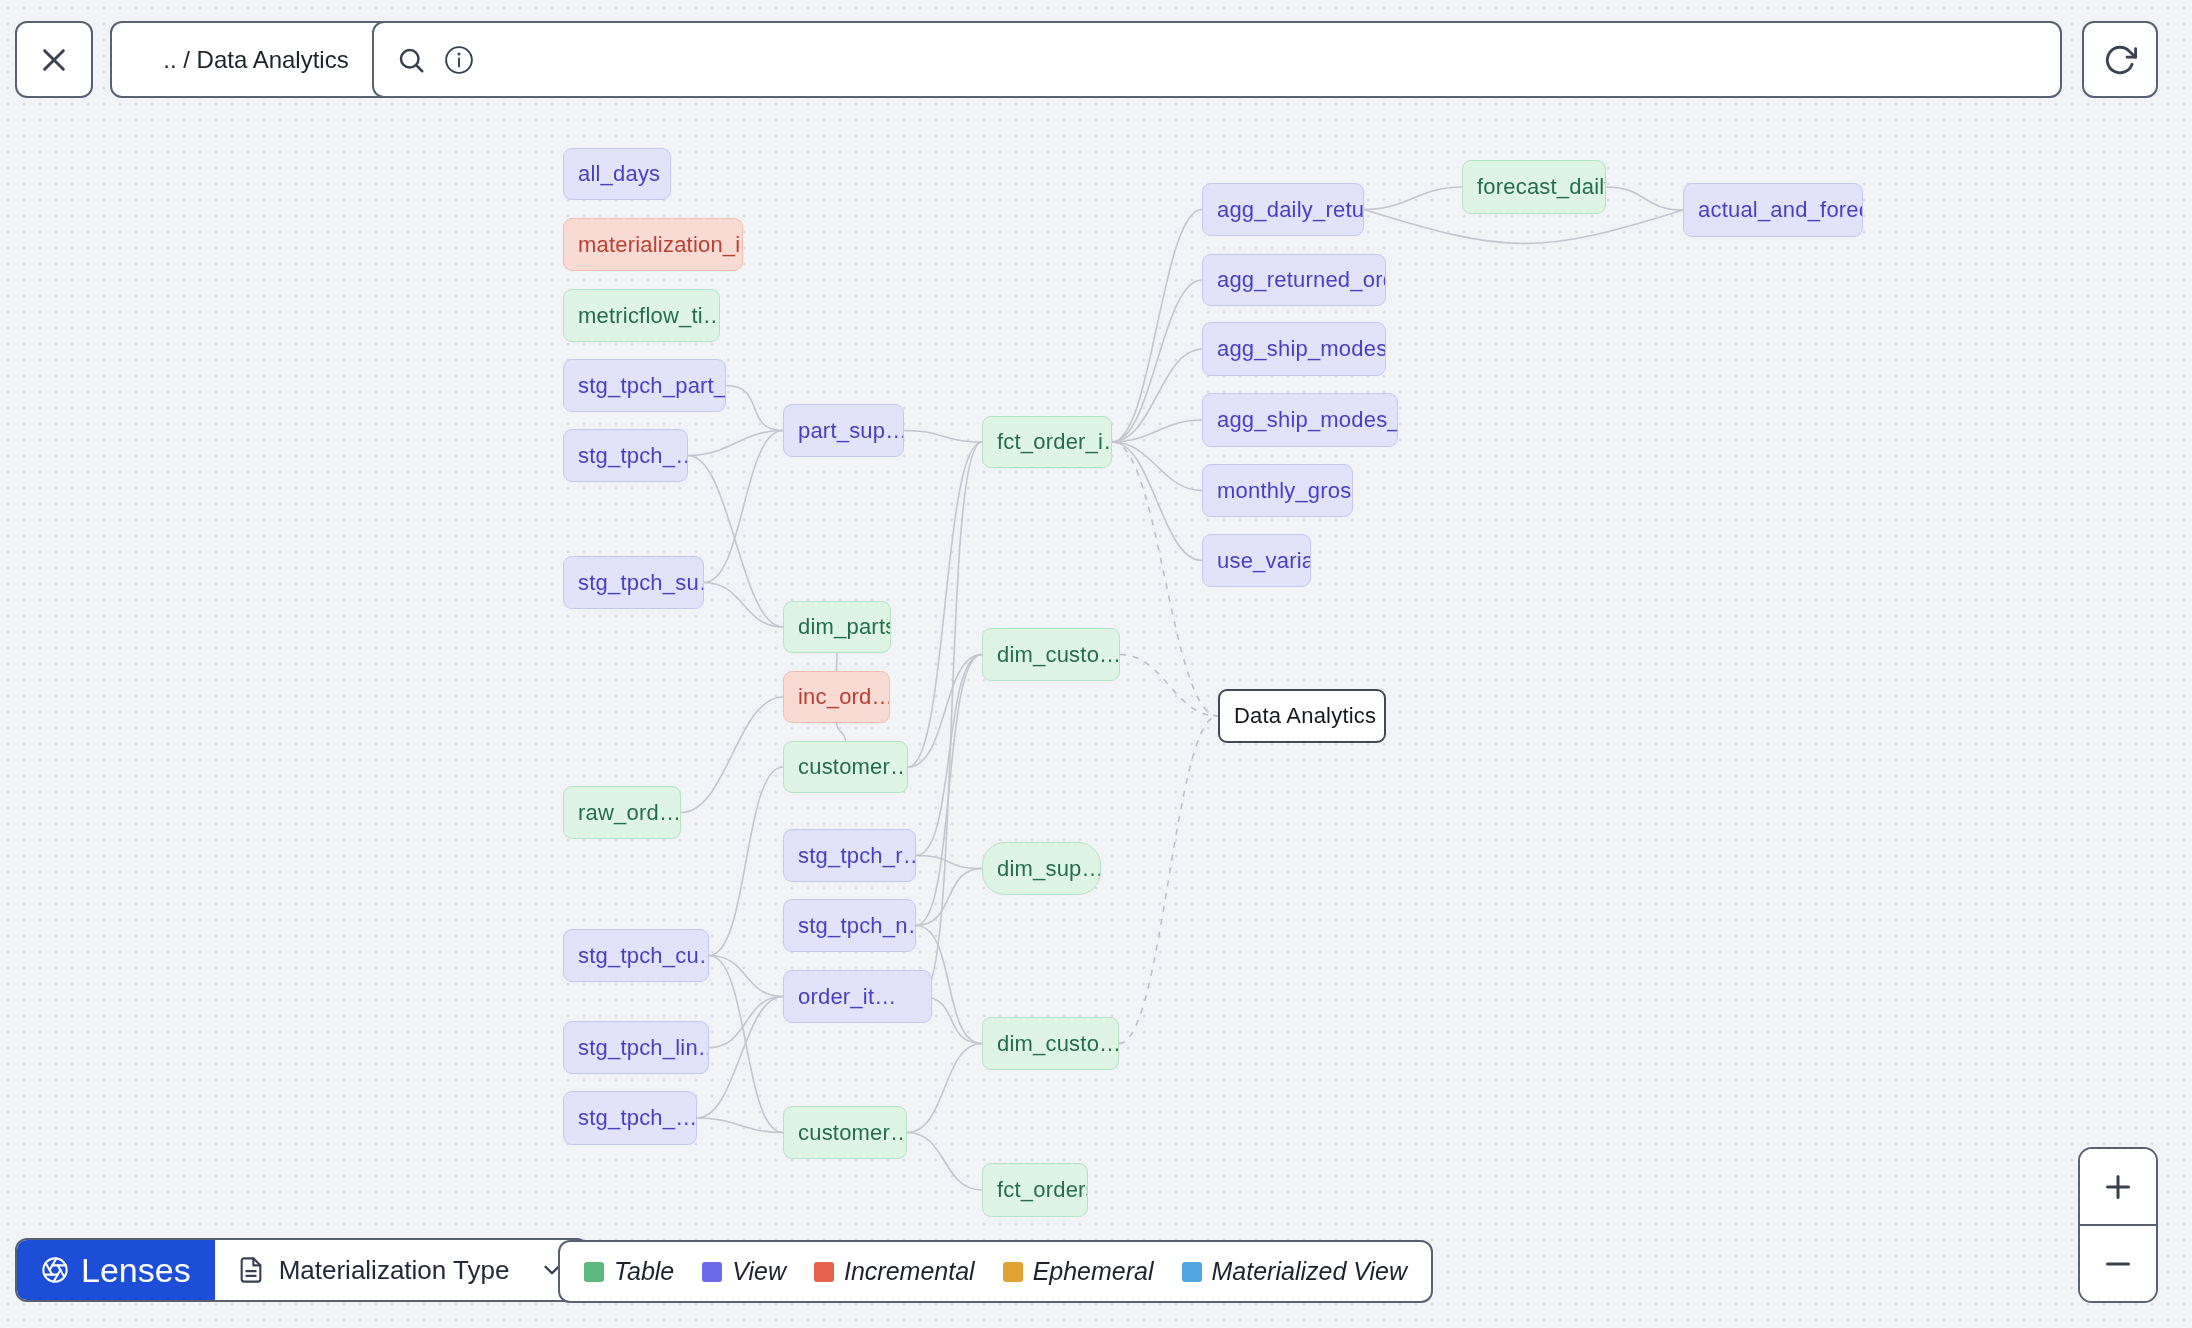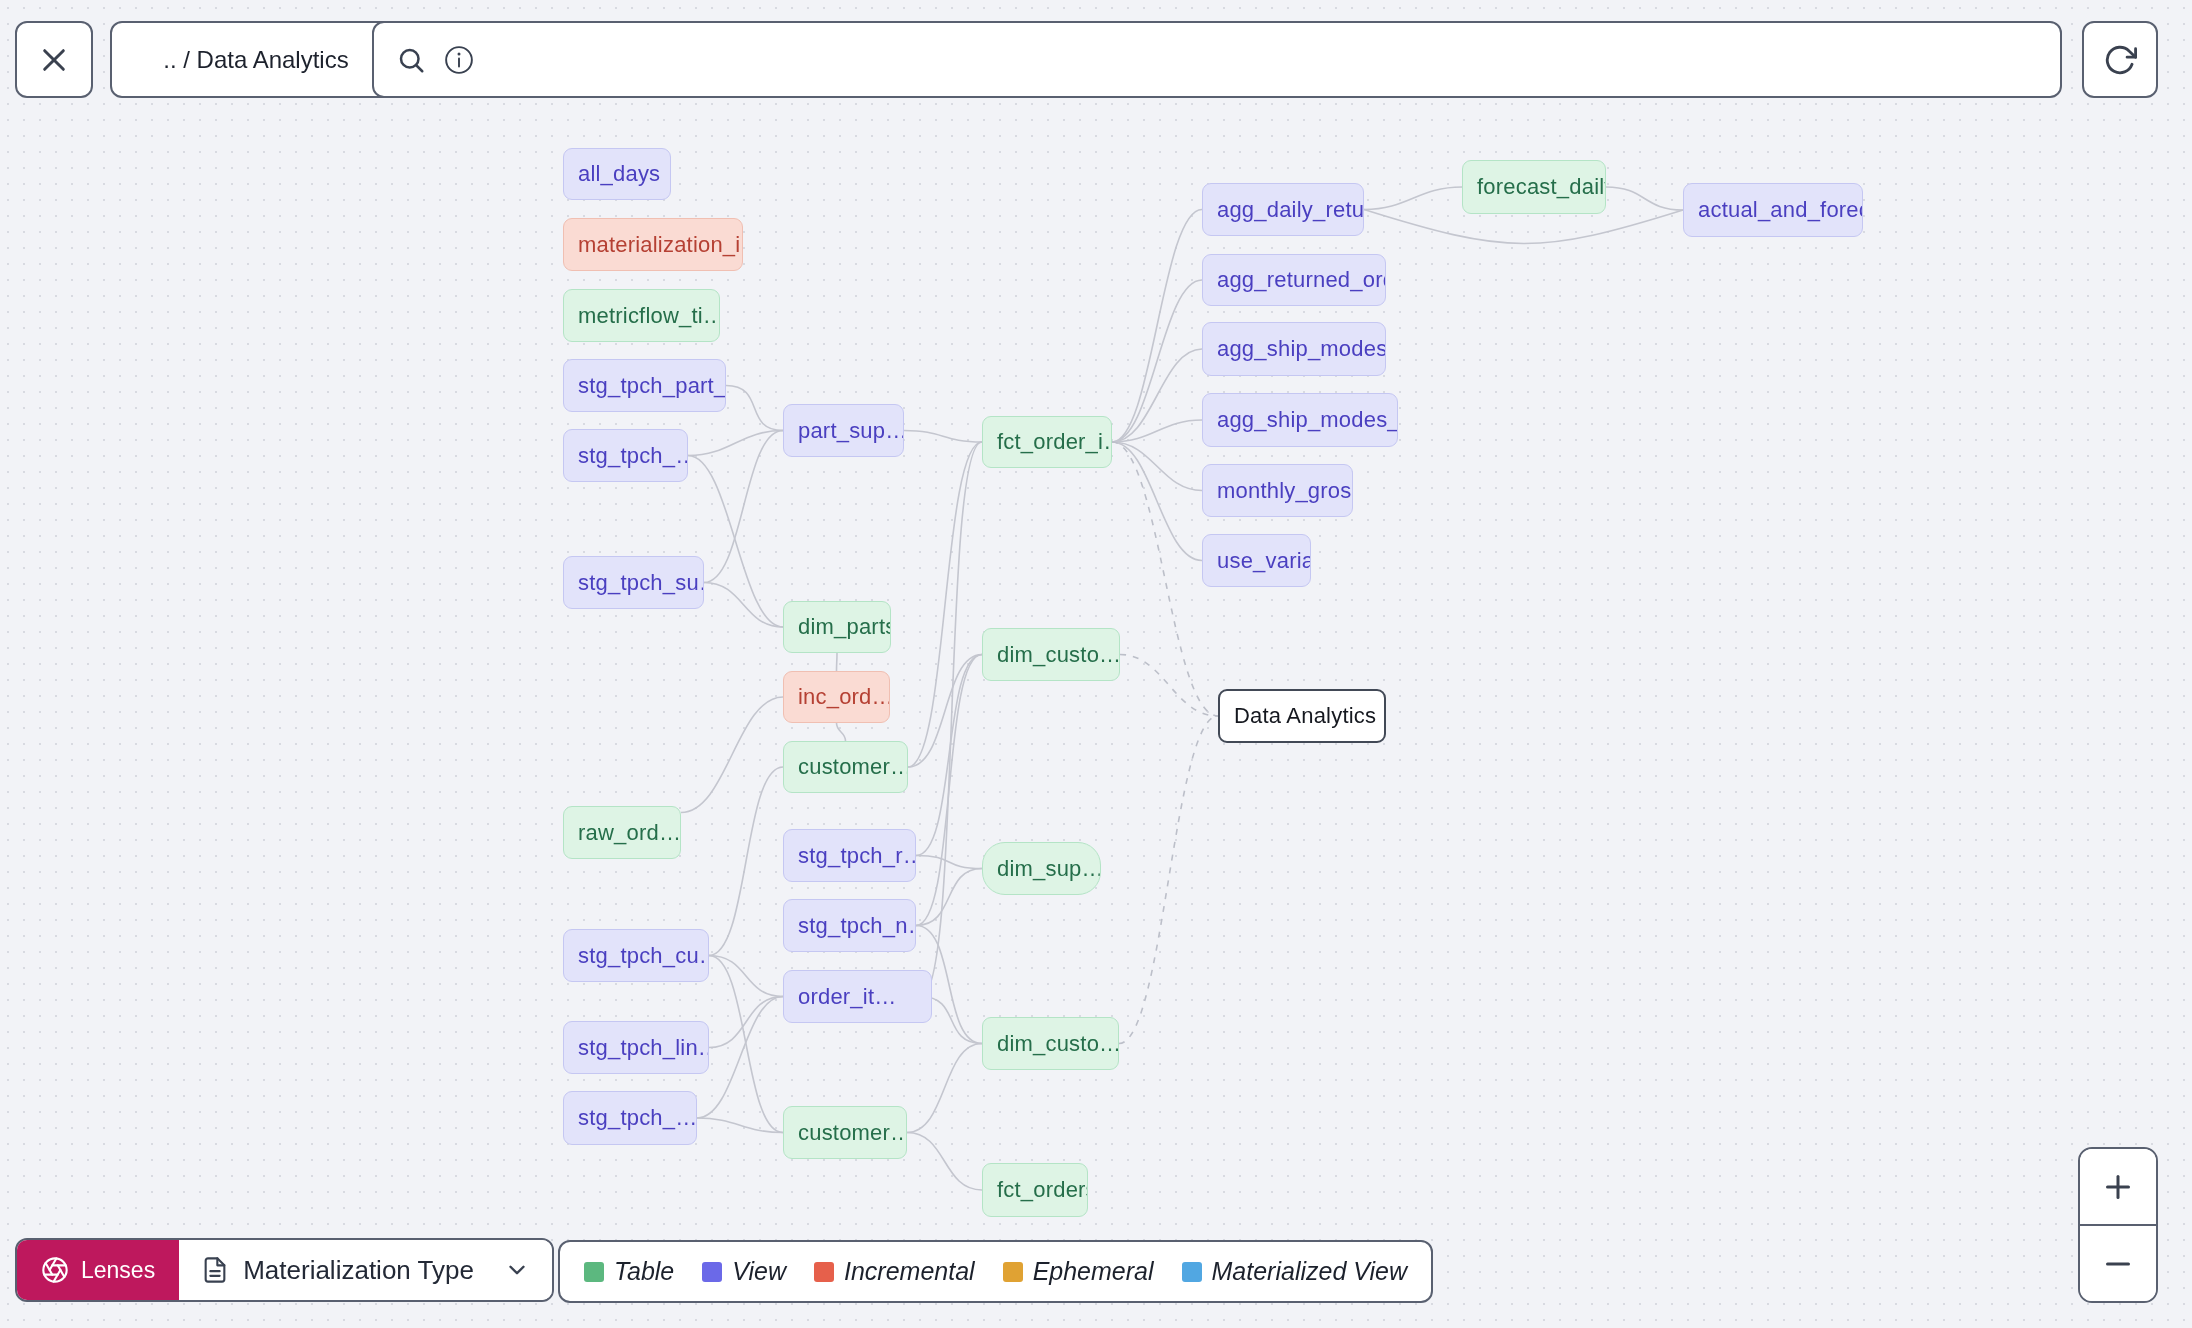--- a/index.html
+++ b/index.html
@@ -40,22 +40,22 @@
   }
   #refresh-btn{left:2082px;top:21px;width:76px;height:77px;justify-content:center;cursor:pointer;}
   .icon{display:inline-flex;flex:none;}
   
   #lenses-group{
     position:absolute;z-index:10;left:15px;top:1238px;height:64px;
     border:2px solid #596070;border-radius:12px;box-sizing:border-box;
     display:flex;align-items:stretch;overflow:hidden;background:#fff;
   }
   #lenses-tab{
-    background:#be185d;color:#fff;display:flex;align-items:center;gap:12px;
-    padding:0 24px;font-size:23px;cursor:pointer;
+    background:#1d4ed8;color:#fff;display:flex;align-items:center;gap:12px;
+    padding:0 24px;font-size:34px;cursor:pointer;
   }
   #lens-selector{
     display:flex;align-items:center;gap:14px;padding:0 22px;background:#fff;
     font-size:26px;color:#232936;cursor:pointer;
   }
   #lens-selector .chev{margin-left:16px;}
   #legend-box{
     position:absolute;z-index:10;left:558px;top:1240px;height:63px;
     background:#fff;border:2px solid #596070;border-radius:12px;box-sizing:border-box;
     display:flex;align-items:center;padding:0 24px;gap:28px;font-style:italic;
@@ -115,21 +115,21 @@
       <path d="M 1120 654.5 C 1164.1 654.5, 1173.9 716, 1218 716" fill="none" stroke="#bcbfc9" stroke-width="1.6" stroke-dasharray="6 7"></path>
       <path d="M 1119 1043.5 C 1163.55 1043.5, 1173.45 716, 1218 716" fill="none" stroke="#bcbfc9" stroke-width="1.6" stroke-dasharray="6 7"></path>
     </svg>
   <div id="node-layer">
       <div class="node view" style="left: 563px; top: 148px; width: 108px; height: 52px;">all_days</div>
       <div class="node incremental" style="left: 563px; top: 218px; width: 180px; height: 53px;">materialization_i…</div>
       <div class="node table" style="left: 563px; top: 289px; width: 157px; height: 53px;">metricflow_ti…</div>
       <div class="node view" style="left: 563px; top: 359px; width: 163px; height: 53px;">stg_tpch_part_…</div>
       <div class="node view" style="left: 563px; top: 429px; width: 125px; height: 53px;">stg_tpch_…</div>
       <div class="node view" style="left: 563px; top: 556px; width: 141px; height: 53px;">stg_tpch_su…</div>
-      <div class="node table" style="left: 563px; top: 806px; width: 118px; height: 53px;">raw_ord…</div>
+      <div class="node table" style="left: 563px; top: 786px; width: 118px; height: 53px;">raw_ord…</div>
       <div class="node view" style="left: 563px; top: 929px; width: 146px; height: 53px;">stg_tpch_cu…</div>
       <div class="node view" style="left: 563px; top: 1021px; width: 146px; height: 53px;">stg_tpch_lin…</div>
       <div class="node view" style="left: 563px; top: 1091px; width: 134px; height: 54px;">stg_tpch_…</div>
       <div class="node view" style="left: 783px; top: 404px; width: 121px; height: 53px;">part_sup…</div>
       <div class="node table" style="left: 783px; top: 601px; width: 108px; height: 52px;">dim_parts</div>
       <div class="node incremental" style="left: 783px; top: 671px; width: 107px; height: 52px;">inc_ord…</div>
       <div class="node table" style="left: 783px; top: 741px; width: 125px; height: 52px;">customer…</div>
       <div class="node view" style="left: 783px; top: 829px; width: 133px; height: 53px;">stg_tpch_r…</div>
       <div class="node view" style="left: 783px; top: 899px; width: 133px; height: 53px;">stg_tpch_n…</div>
       <div class="node view" style="left: 783px; top: 970px; width: 149px; height: 53px;">order_it…</div>

